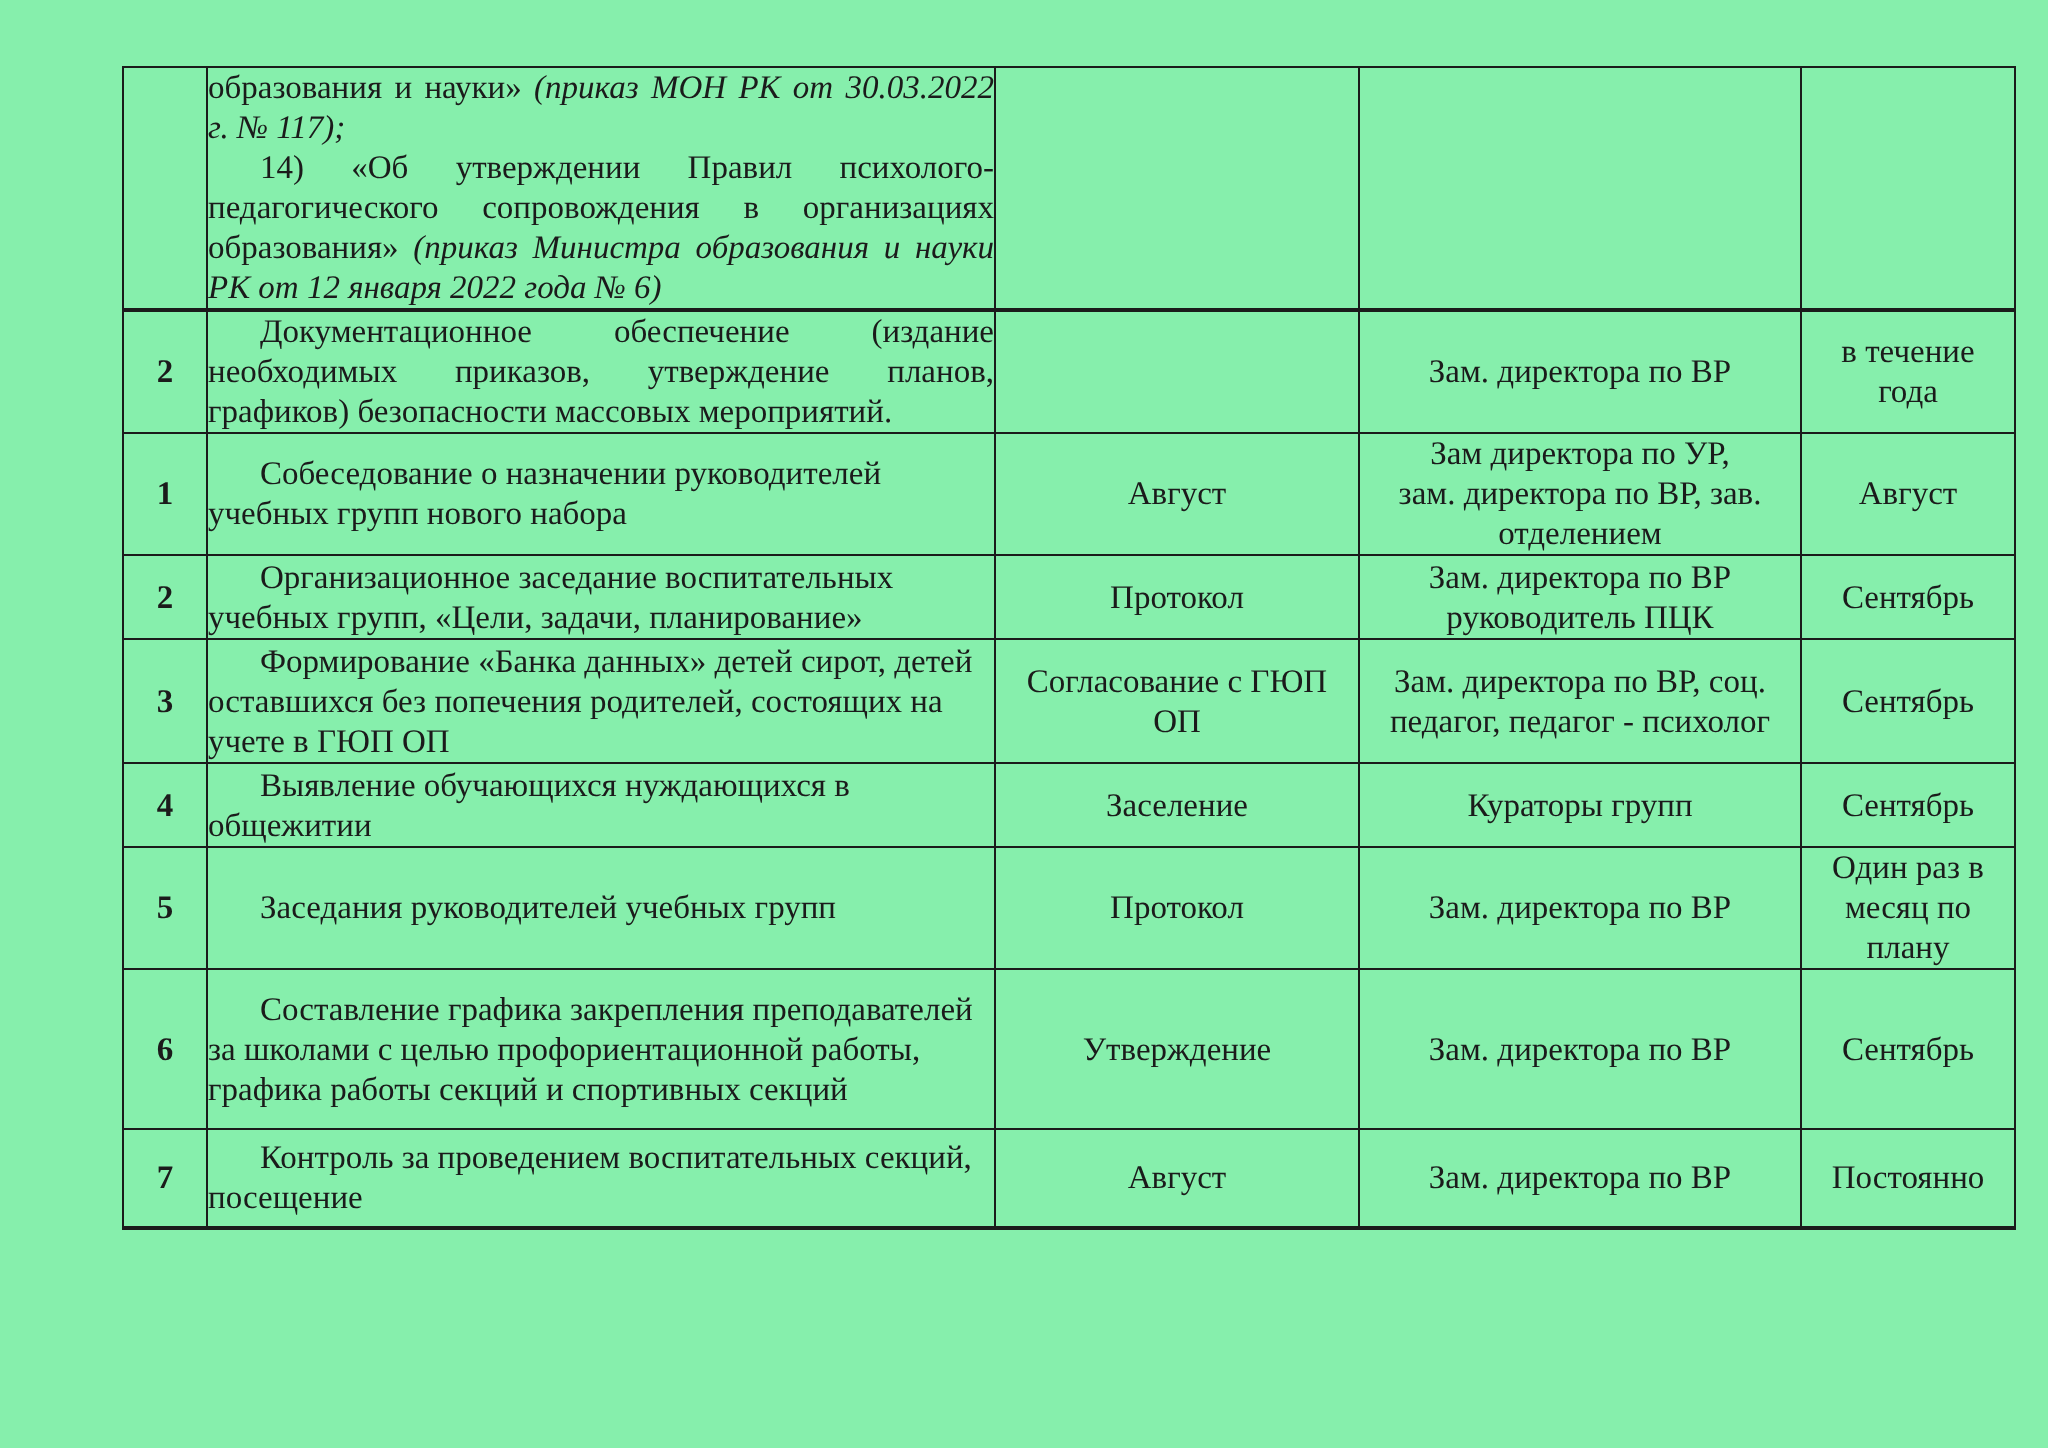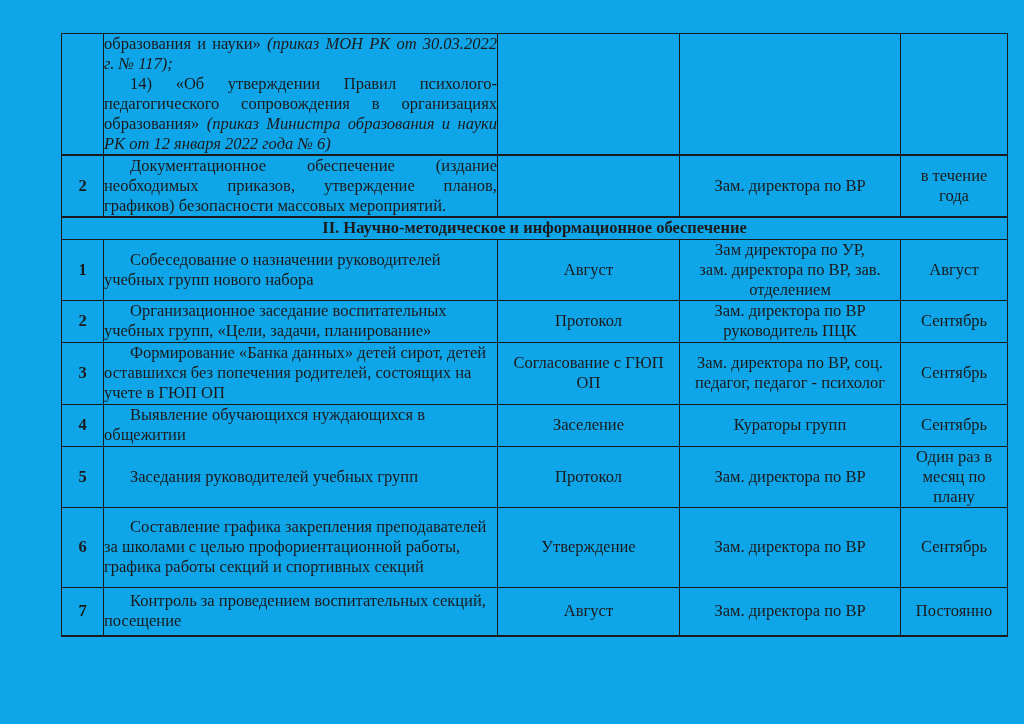--- a/index.html
+++ b/index.html
@@ -3,21 +3,21 @@
 <meta charset="utf-8">
 <style>
   html,body{margin:0;padding:0;}
   body{
     width:1024px;height:724px;
     background:#ffffff;
     font-family:"Liberation Serif", serif;
     color:#1b1b1b;
     overflow:hidden;
   }
-  .page{position:relative;width:1024px;height:724px;background:#0ea5e9;}
+  .page{position:relative;width:1024px;height:724px;background:#86efac;}
   table.plan{
     position:absolute;left:61px;top:33px;width:946px;
     border-collapse:collapse;table-layout:fixed;
   }
   table.plan td{
     border:1px solid #1b1b1b;
     padding:0;
     vertical-align:middle;
     font-size:16.5px;
     line-height:20px;
@@ -67,23 +67,20 @@
         </tr>
         <tr class="thick-top" style="height: 60px;">
           <td class="num">2</td>
           <td class="act justify">
             <div class="para">Документационное обеспечение (издание необходимых приказов, утверждение планов, графиков) безопасности массовых мероприятий.</div>
           </td>
           <td class="center"></td>
           <td class="center">Зам. директора по ВР</td>
           <td class="center">в течение
 года</td>
-        </tr>
-        <tr class="thick-top" style="height: 22px;">
-          <td colspan="5" class="section">II. Научно-методическое и информационное обеспечение</td>
         </tr>
         <tr style="height: 60px;">
           <td class="num">1</td>
           <td class="act">
             <div class="para">Собеседование о назначении руководителей учебных групп нового набора</div>
           </td>
           <td class="center">Август</td>
           <td class="center">Зам директора по УР,
 зам. директора по ВР, зав.
 отделением</td>

